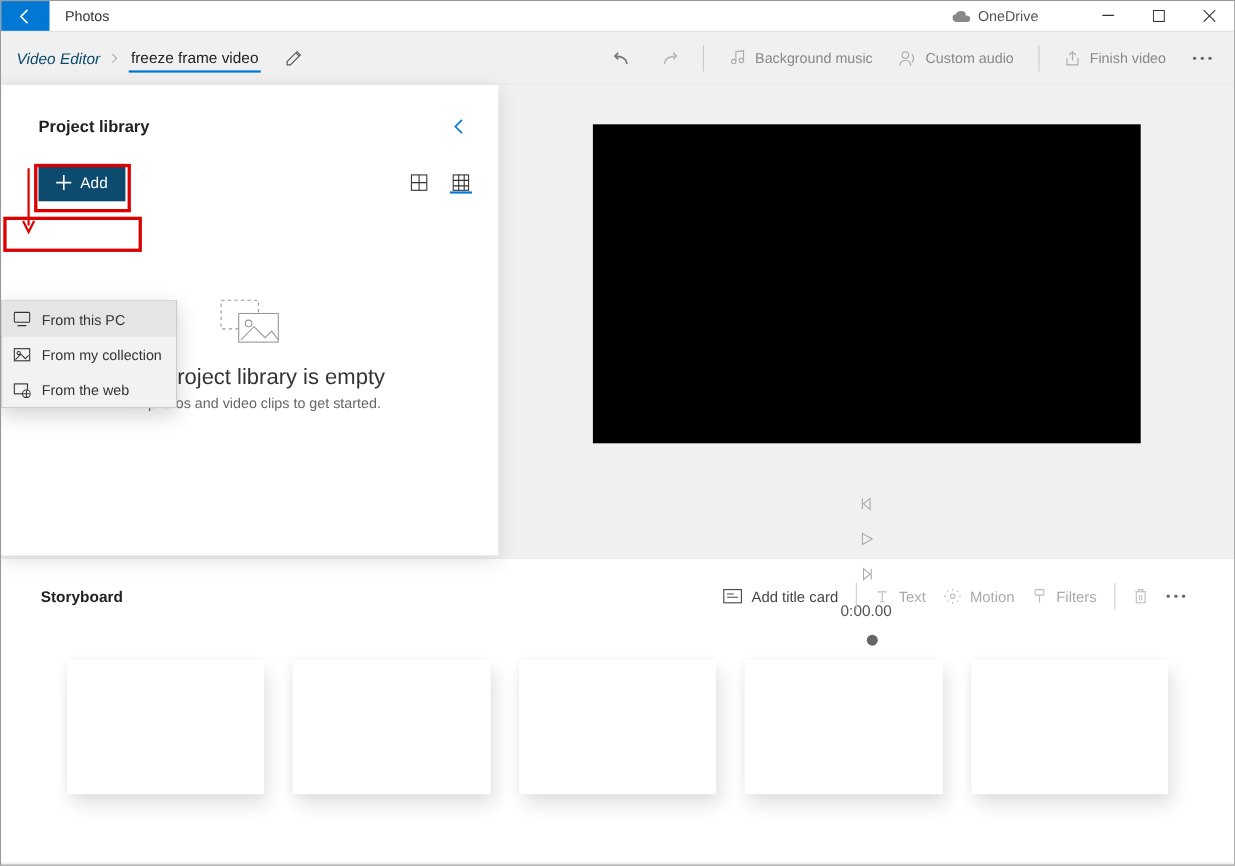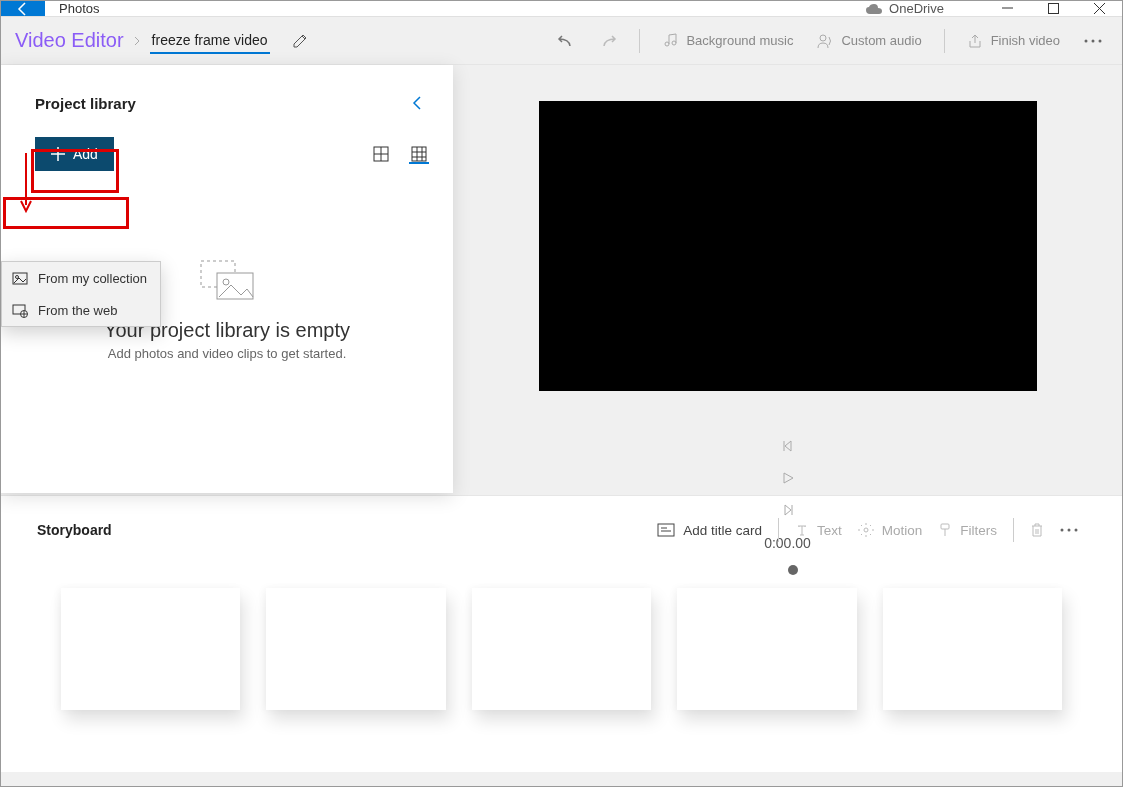--- a/index.html
+++ b/index.html
@@ -1,27 +1,27 @@
 <!DOCTYPE html>
 <html><head>
 <meta charset="utf-8">
 <style>
   * { box-sizing: border-box; margin: 0; padding: 0; font-family: "Segoe UI", Arial, sans-serif; }
   body { width: 1123px; height: 787px; background: #f0f0f0; overflow: hidden; position: relative; border: 1px solid #999;}
   
-  .titlebar { height: 16px; display: flex; align-items: stretch; background: #fff; border-bottom: 1px solid #e0e0e0;}
+  .titlebar { height: 28px; display: flex; align-items: stretch; background: #fff; border-bottom: 1px solid #e0e0e0;}
   .back-btn { width: 44px; background: #0078d4; color: #fff; display: flex; align-items: center; justify-content: center; }
   .app-title { padding: 0 14px; display:flex; align-items:center; font-size: 13px; color:#333;}
   .titlebar-spacer { flex: 1; }
   .onedrive { display:flex; align-items:center; gap:6px; font-size:13px; color:#555; margin-right:40px;text-align:right;}
   .win-controls { display:flex; }
   .win-btn { width:46px; display:flex; align-items:center; justify-content:center; color:#333;}
   
   .toolbar { height: 48px; background:#f0f0f0; display:flex; align-items:center; padding: 0 10px; gap: 4px; border-bottom:1px solid #e5e5e5;}
-  .crumb-link { font-size: 20px; color:#8b5cf6; padding: 6px 4px;}
+  .crumb-link { font-size: 14px; color:#0c4a6e; padding: 6px 4px; font-style: italic;}
   .crumb-active { font-size:14px; color:#222; margin-left:4px; padding:4px 2px; border-bottom:2px solid #0078d4;}
   .edit-ic { margin-left: 18px; color:#555;}
   .toolbar-spacer { flex: 1;}
   .tool-btn { display:flex; align-items:center; gap:8px; color:#888; font-size:13px; padding: 6px 10px;}
   .divider { width:1px; height:24px; background:#ccc; margin: 0 8px;}
   
   .mainrow { display:flex; height: 430px; }
   
   .library { width: 452px; background:#fff; margin: 0; box-shadow: 0 4px 18px rgba(0,0,0,0.12); position:relative; height: 428px;}
   .lib-header { display:flex; align-items:center; justify-content:space-between; padding: 26px 22px 0 34px;}
@@ -196,20 +196,27 @@
             <rect x="18" y="14" width="36" height="26" fill="#fff" stroke="#999"></rect>
             <circle cx="27" cy="23" r="3" fill="none" stroke="#999"></circle>
             <path d="M20 38 L32 26 L42 36 L48 30 L54 38" fill="none" stroke="#999"></path>
           </svg>
       </span>
       <h3>Your project library is empty</h3>
       <p>Add photos and video clips to get started.</p>
     </div>
 
     <div class="dropdown">
+      <div class="dd-item hover">
+        <svg class="dd-ic" viewBox="0 0 16 16">
+            <rect x="1" y="2" width="14" height="9" rx="1" fill="none" stroke="#333"></rect>
+            <line x1="4" y1="14" x2="12" y2="14" stroke="#333"></line>
+          </svg>
+        <span>From this PC</span>
+      </div>
       <div class="dd-item">
         <svg class="dd-ic" viewBox="0 0 16 16">
             <rect x="1" y="3" width="14" height="11" fill="none" stroke="#333"></rect>
             <circle cx="5" cy="7" r="1.5" fill="none" stroke="#333"></circle>
             <path d="M2 13 L7 8 L11 12 L14 9" fill="none" stroke="#333"></path>
           </svg>
         <span>From my collection</span>
       </div>
       <div class="dd-item">
         <svg class="dd-ic" viewBox="0 0 16 16">

